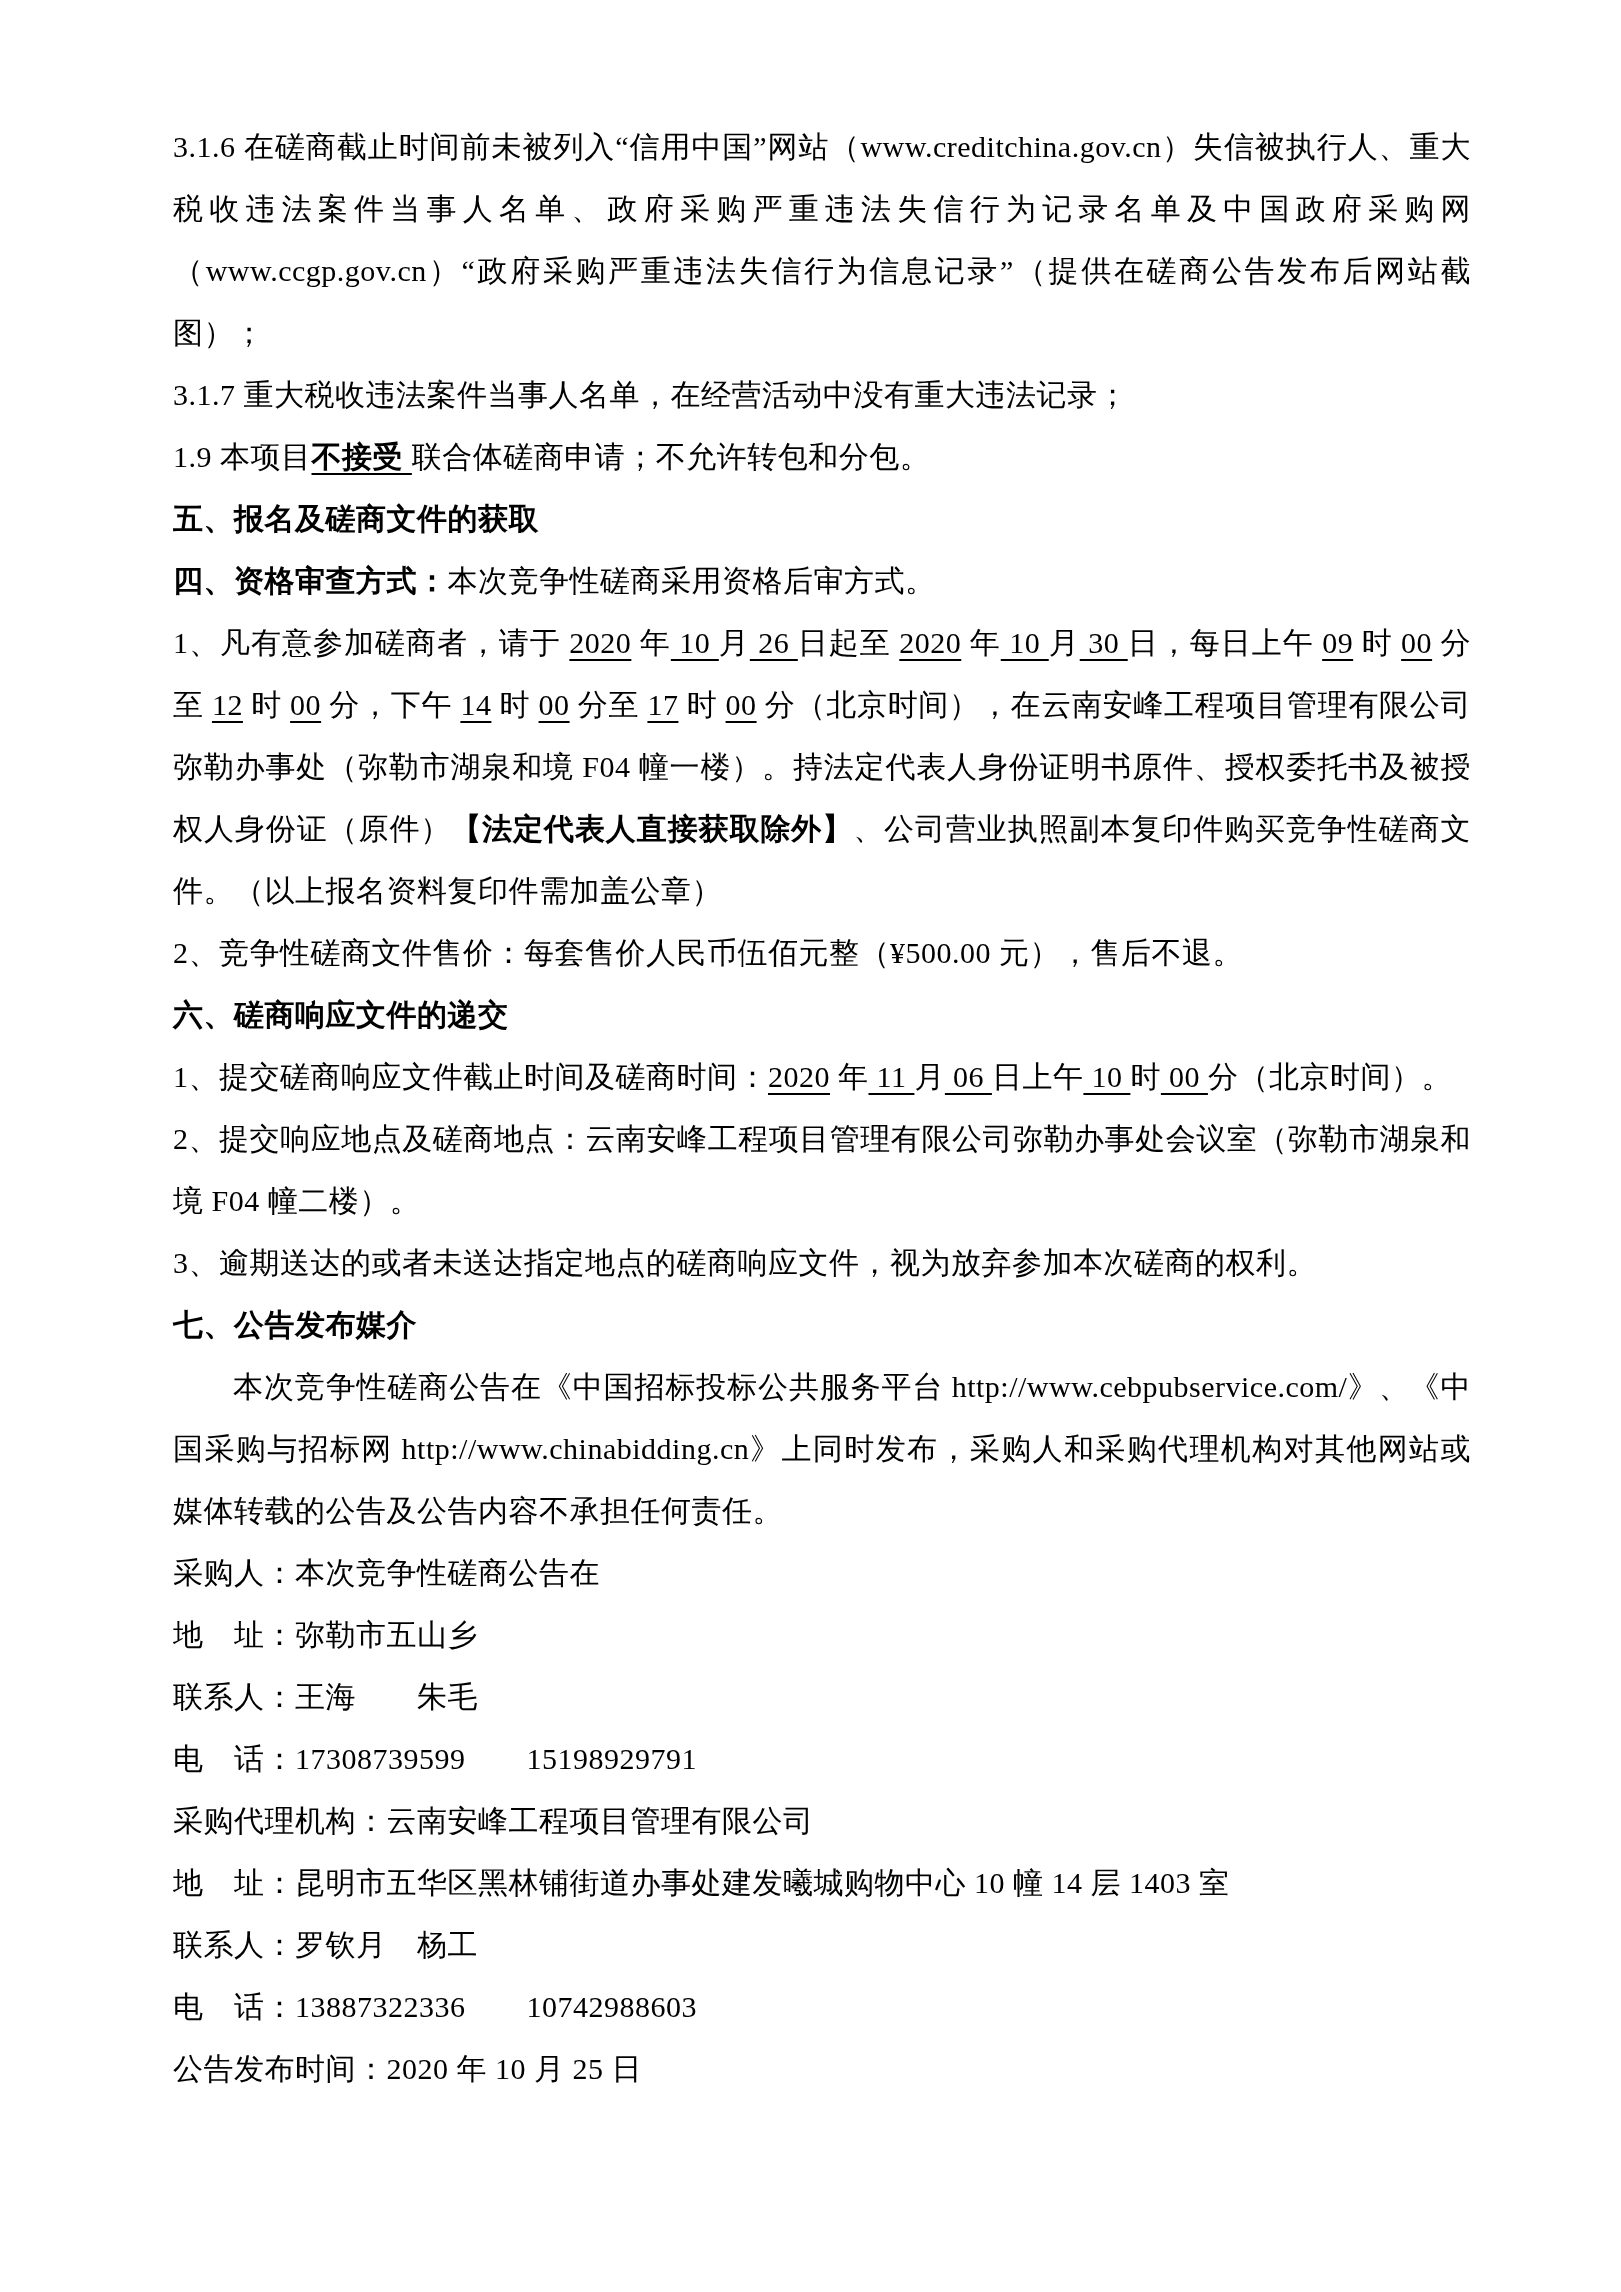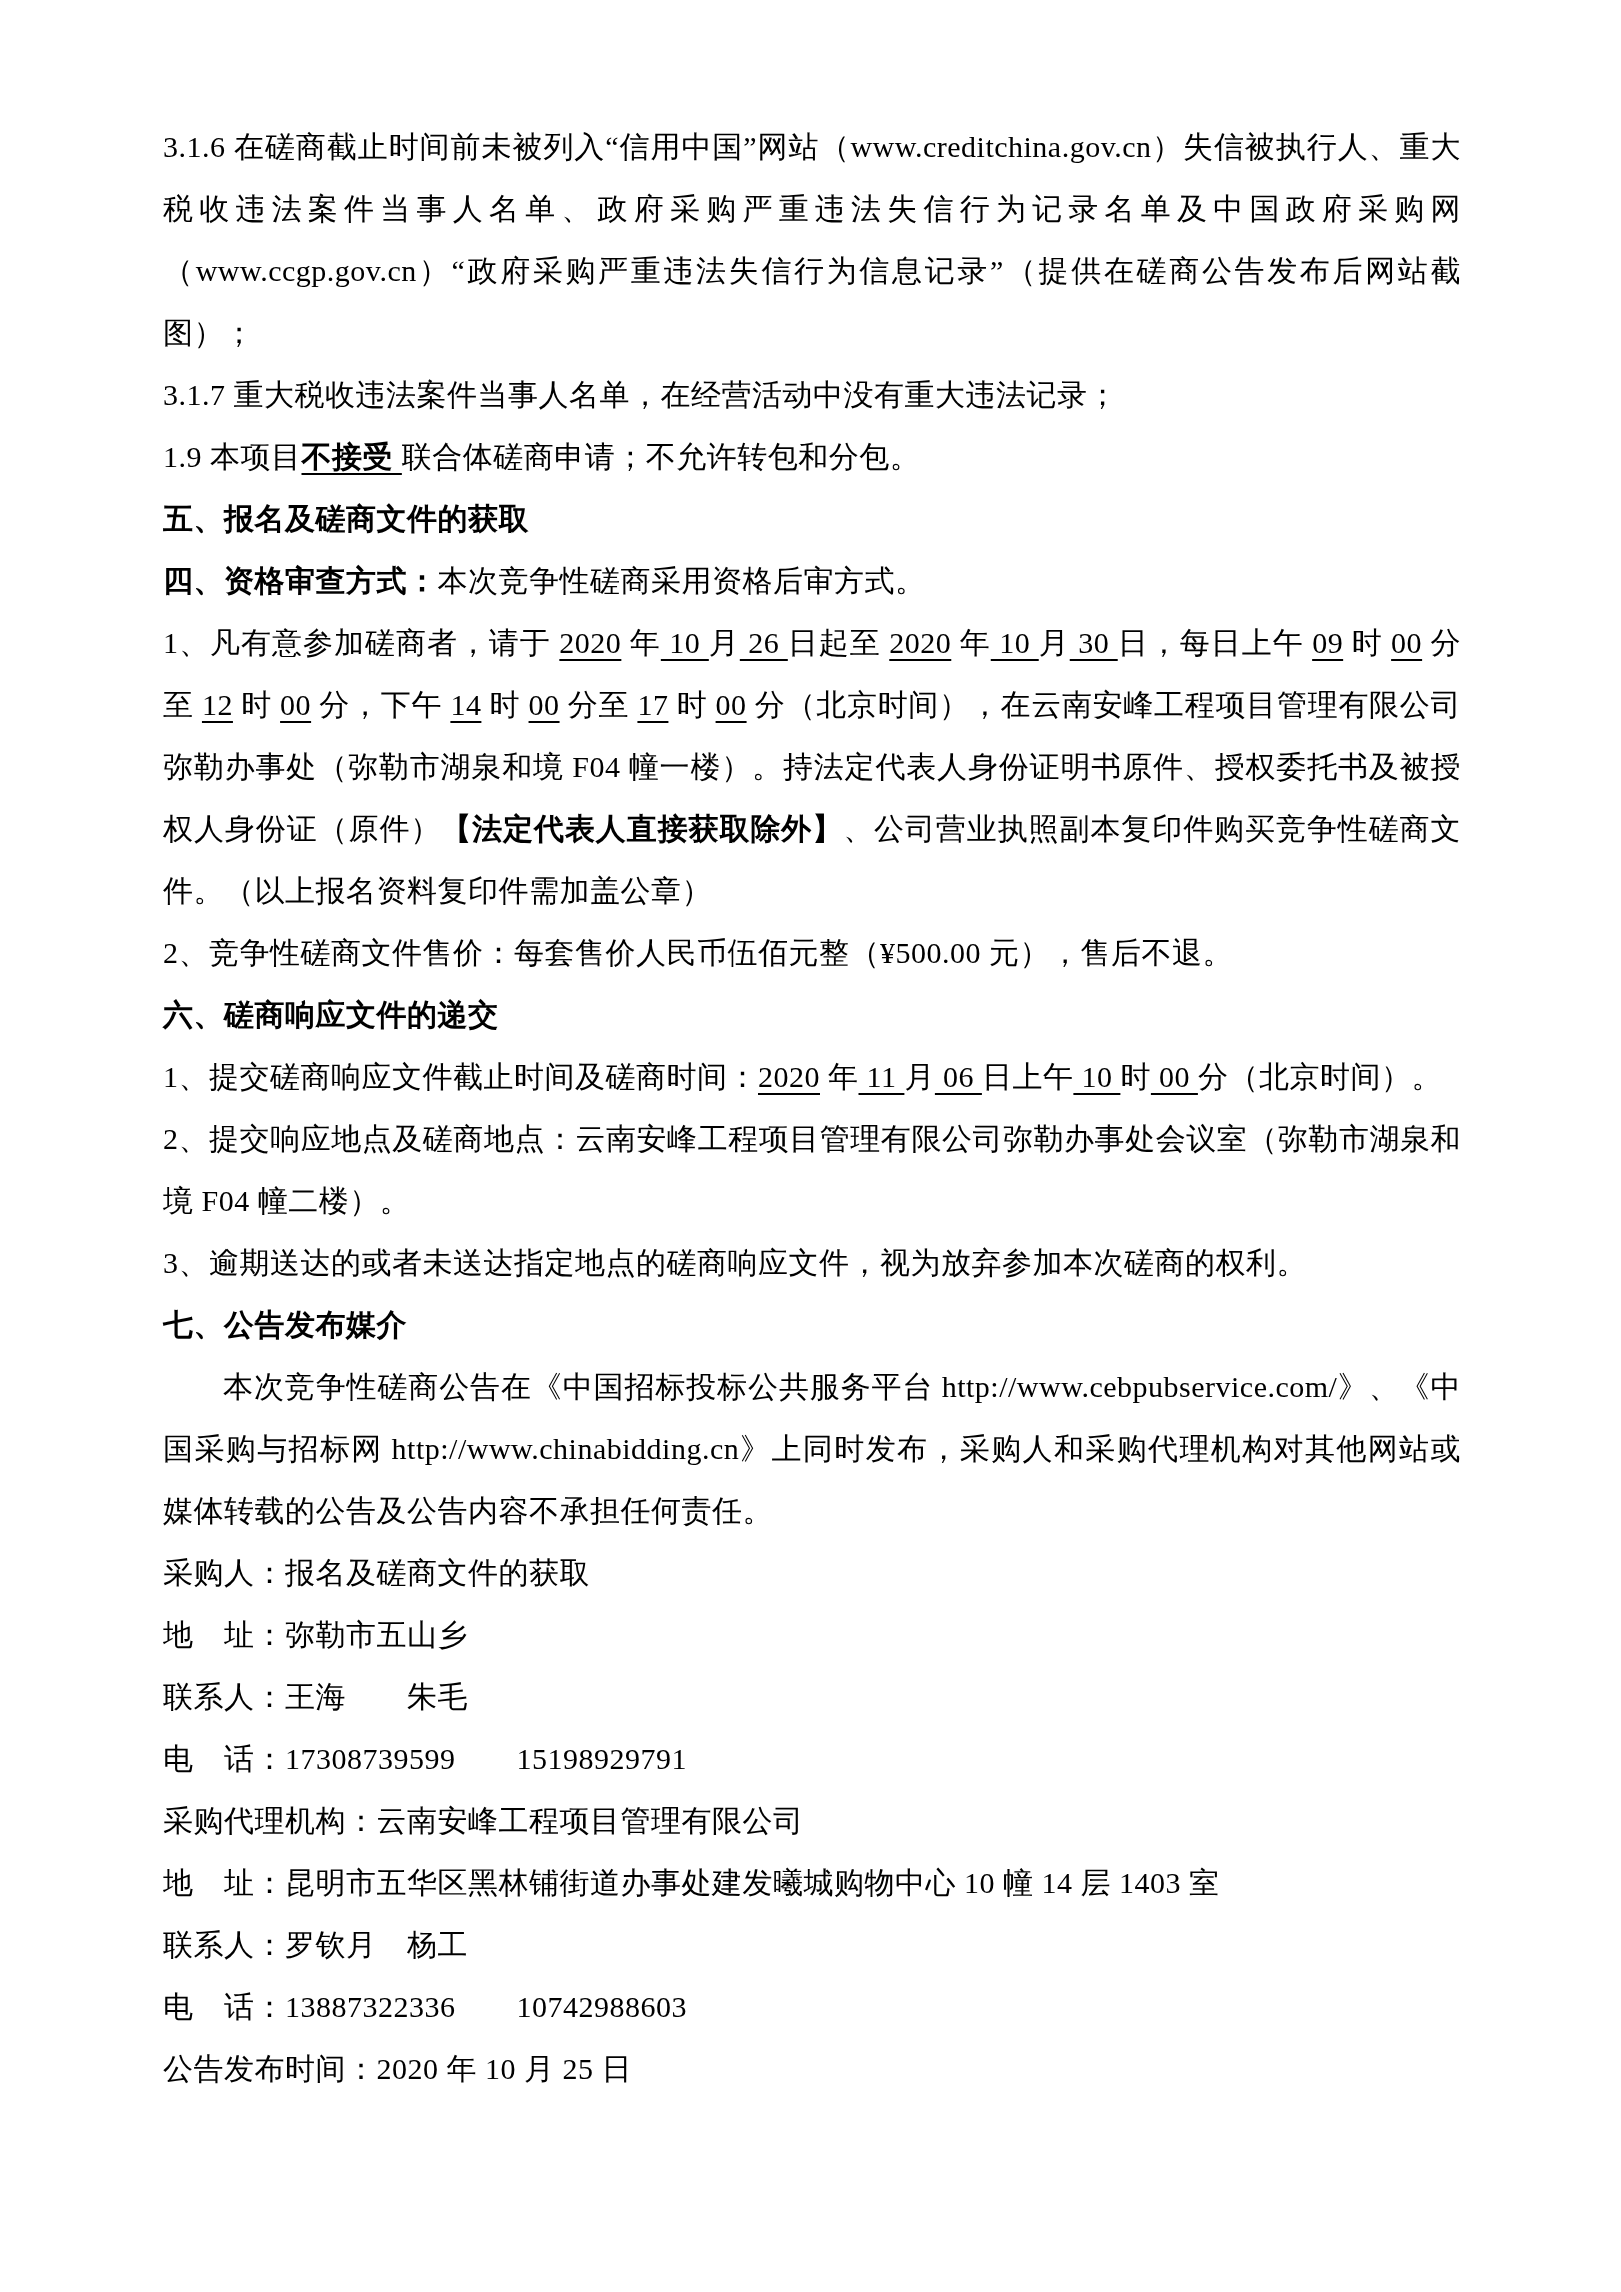--- a/index.html
+++ b/index.html
@@ -18,21 +18,21 @@
     position: absolute;
     left: 0;
     top: 0;
     width: 1621px;
     height: 2293px;
     background: #ffffff;
     overflow: hidden;
   }
   .doc-body {
     position: absolute;
-    left: 163px;
+    left: 173px;
     top: 116px;
     width: 1298px;
   }
   .doc-body p {
     margin: 0;
     padding: 0;
     font-size: 30px;
     line-height: 62px;
     text-align: justify;
     letter-spacing: 0.5px;
@@ -63,21 +63,21 @@
       <p><span class="b">五、报名及磋商文件的获取</span></p>
       <p><span class="b">四、资格审查方式：</span><span>本次竞争性磋商采用资格后审方式。</span></p>
       <p><span>1、凡有意参加磋商者，请于 </span><span class="u">2020</span><span> 年</span><span class="u"> 10 </span><span>月</span><span class="u"> 26 </span><span>日起至 </span><span class="u">2020</span><span> 年</span><span class="u"> 10 </span><span>月</span><span class="u"> 30 </span><span>日，每日上午 </span><span class="u">09</span><span> 时 </span><span class="u">00</span><span> 分至 </span><span class="u">12</span><span> 时 </span><span class="u">00</span><span> 分，下午 </span><span class="u">14</span><span> 时 </span><span class="u">00</span><span> 分至 </span><span class="u">17</span><span> 时 </span><span class="u">00</span><span> 分（北京时间），在云南安峰工程项目管理有限公司弥勒办事处（弥勒市湖泉和境 F04 幢一楼）。持法定代表人身份证明书原件、授权委托书及被授权人身份证（原件）</span><span class="b">【法定代表人直接获取除外】</span><span>、公司营业执照副本复印件购买竞争性磋商文件。（以上报名资料复印件需加盖公章）</span></p>
       <p><span>2、竞争性磋商文件售价：每套售价人民币伍佰元整（¥500.00 元），售后不退。</span></p>
       <p><span class="b">六、磋商响应文件的递交</span></p>
       <p><span>1、提交磋商响应文件截止时间及磋商时间：</span><span class="u">2020</span><span> 年</span><span class="u"> 11 </span><span>月</span><span class="u"> 06 </span><span>日上午</span><span class="u"> 10 </span><span>时</span><span class="u"> 00 </span><span>分（北京时间）。</span></p>
       <p><span>2、提交响应地点及磋商地点：云南安峰工程项目管理有限公司弥勒办事处会议室（弥勒市湖泉和境 F04 幢二楼）。</span></p>
       <p><span>3、逾期送达的或者未送达指定地点的磋商响应文件，视为放弃参加本次磋商的权利。</span></p>
       <p><span class="b">七、公告发布媒介</span></p>
       <p class="indent"><span>本次竞争性磋商公告在《中国招标投标公共服务平台 http://www.cebpubservice.com/》、《中国采购与招标网 http://www.chinabidding.cn》上同时发布，采购人和采购代理机构对其他网站或媒体转载的公告及公告内容不承担任何责任。</span></p>
-      <p><span>采购人：报名及磋商文件的获取</span></p>
+      <p><span>采购人：本次竞争性磋商公告在</span></p>
       <p><span>地　址：弥勒市五山乡</span></p>
       <p><span>联系人：王海　　朱毛</span></p>
       <p><span>电　话：17308739599　　15198929791</span></p>
       <p><span>采购代理机构：云南安峰工程项目管理有限公司</span></p>
       <p><span>地　址：昆明市五华区黑林铺街道办事处建发曦城购物中心 10 幢 14 层 1403 室</span></p>
       <p><span>联系人：罗钦月　杨工</span></p>
       <p><span>电　话：13887322336　　10742988603</span></p>
       <p><span>公告发布时间：2020 年 10 月 25 日</span></p>
     </div>
 </div>

